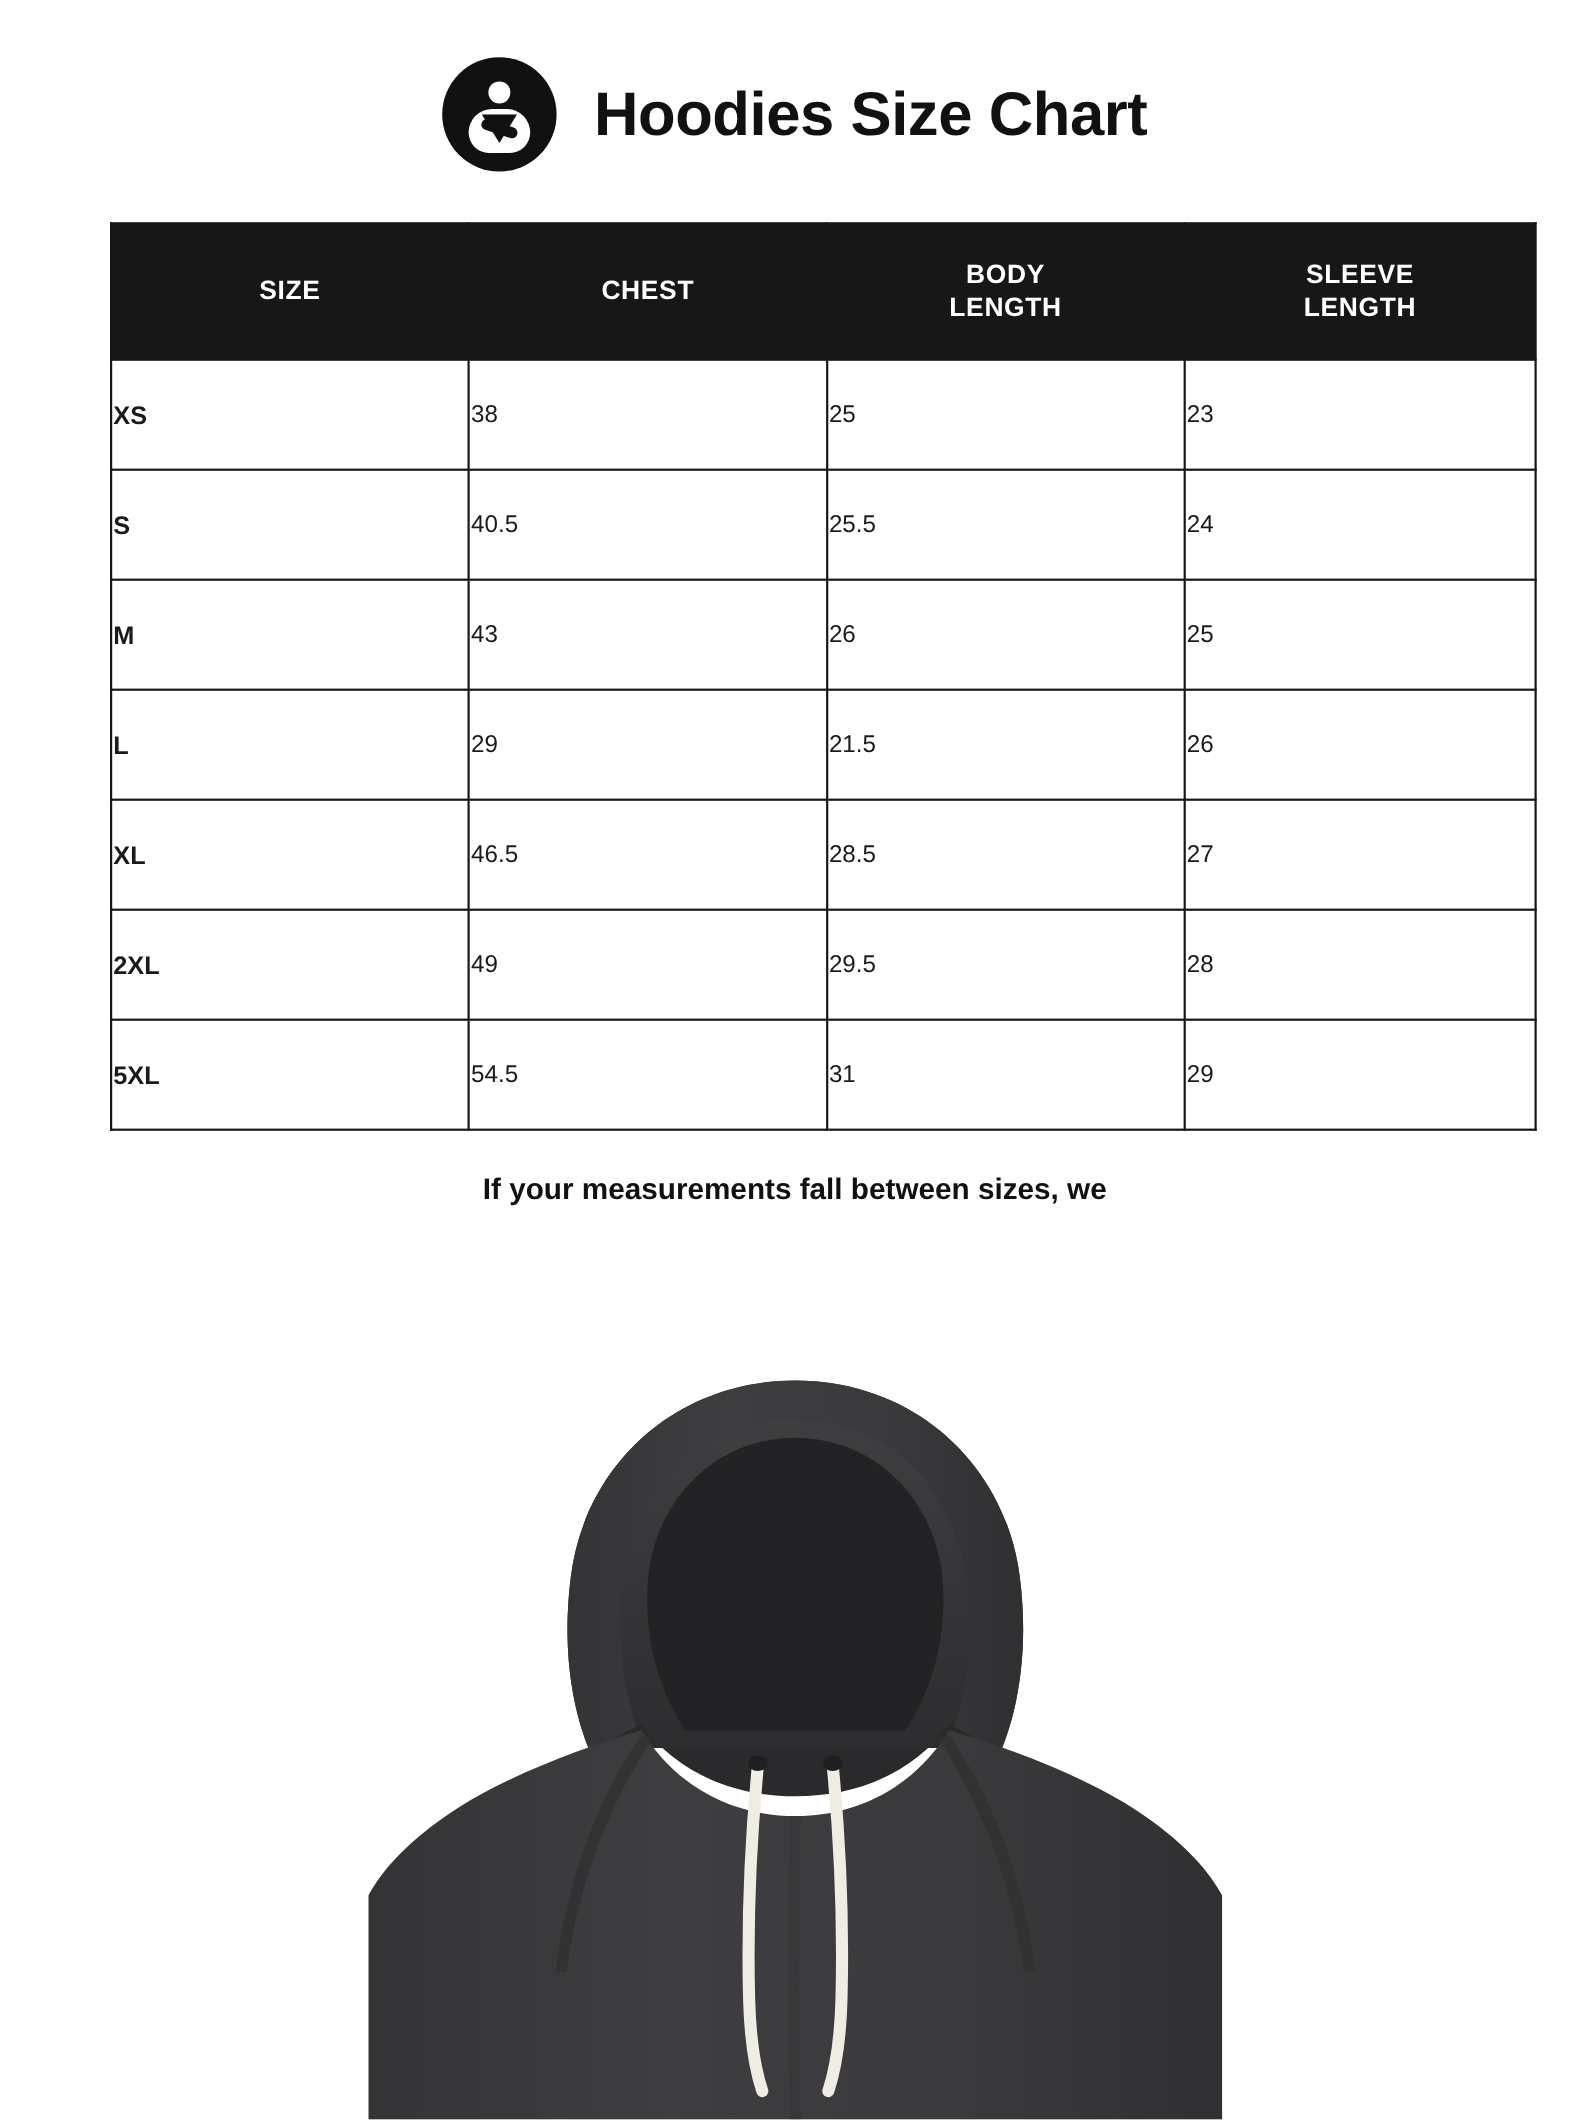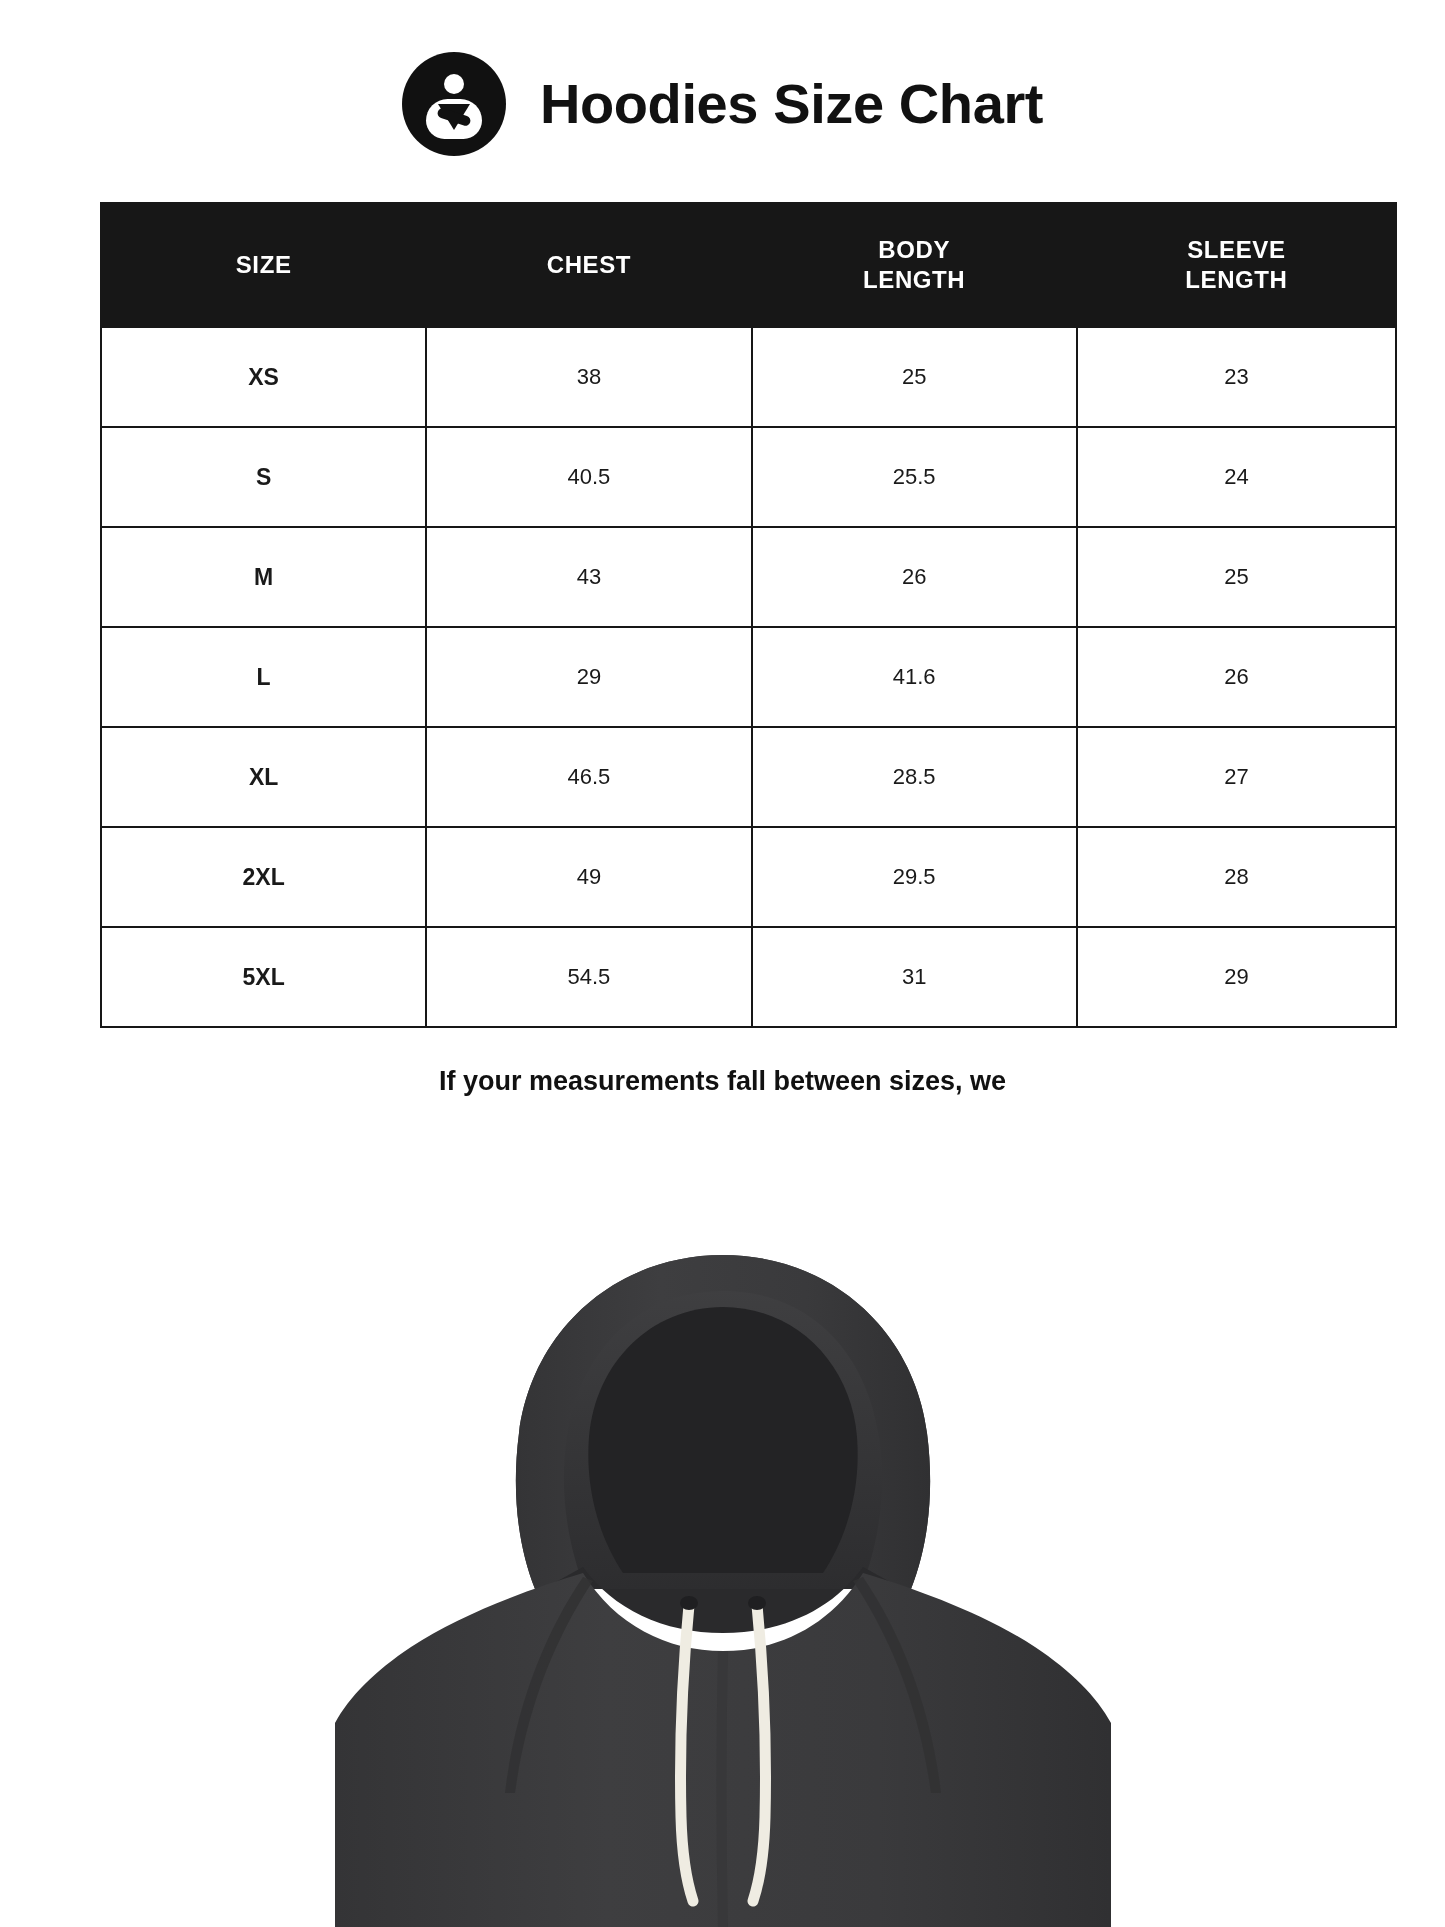--- a/index.html
+++ b/index.html
@@ -109,21 +109,20 @@
     height: 122px;
     vertical-align: middle;
     text-align: center;
     border: 2px solid #171717;
     line-height: 1.25;
     padding: 0 6px;
   }
   table.size-table td {
     border: 2px solid #171717;
     height: 96px;
-    text-align: center;
     vertical-align: middle;
     font-size: 22px;
     color: #1a1a1a;
     background: #ffffff;
   }
   table.size-table td.size-cell {
     font-weight: bold;
     font-size: 23px;
   }
   col.c1 { width: 267px; }
@@ -212,21 +211,21 @@
         </tr>
         <tr>
           <td class="size-cell">M</td>
           <td>43</td>
           <td>26</td>
           <td>25</td>
         </tr>
         <tr>
           <td class="size-cell">L</td>
           <td>29</td>
-          <td>41.6</td>
+          <td>21.5</td>
           <td>26</td>
         </tr>
         <tr>
           <td class="size-cell">XL</td>
           <td>46.5</td>
           <td>28.5</td>
           <td>27</td>
         </tr>
         <tr>
           <td class="size-cell">2XL</td>

